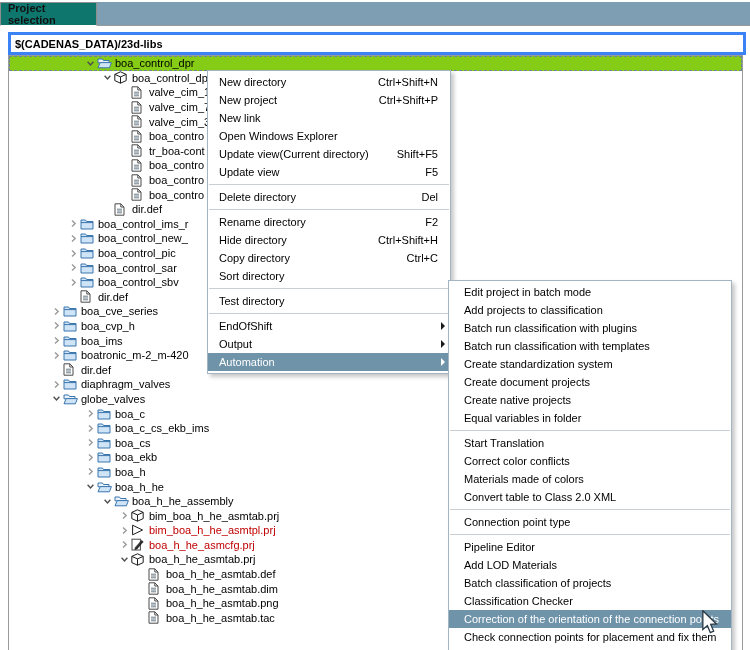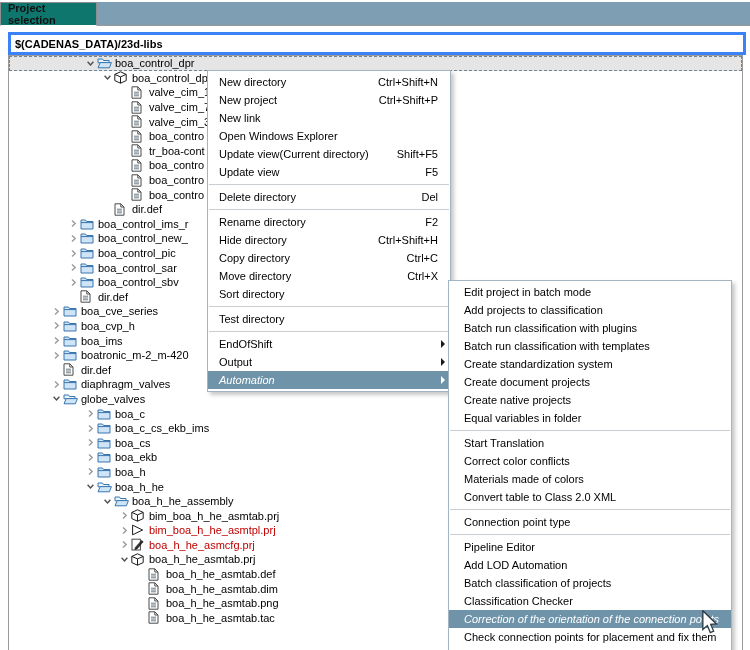--- a/index.html
+++ b/index.html
@@ -13,35 +13,35 @@
   .tab-active{width:88px;background:#0f766e;border:1px solid #8f8f8f;border-bottom:1px solid #fff;
     margin-bottom:-1px;font-size:11px;font-weight:700;color:#121212;display:flex;align-items:center;padding-left:7px;}
   .tab-fill{flex:1;background:#7e9fb3;}
   
   .pathbox{position:absolute;left:8px;top:32px;width:724px;height:17px;border:3px solid #3b82f6;
     font-family:"Liberation Sans",sans-serif;font-size:11px;font-weight:700;color:#000;padding:0 4px;background:#fff;outline:none;}
   
   .tree{position:absolute;left:8px;top:55px;width:733px;height:595px;border:1px solid #9a9a9a;border-bottom:none;
     background:#fff;overflow:hidden;z-index:1;}
   .row{height:14.6px;display:flex;align-items:center;font-size:11px;white-space:nowrap;overflow:hidden;}
-  .row.selected{background:#e5e5e5;outline:1px dashed #6f8494;outline-offset:-1px;}
+  .row.selected{background:#84cc16;outline:1px dashed #6f8494;outline-offset:-1px;}
   .indent{display:inline-block;height:1px;flex:0 0 auto;}
   .exp{width:13px;flex:0 0 13px;display:inline-flex;justify-content:center;align-items:center;}
   .ric{width:16px;flex:0 0 16px;display:inline-flex;align-items:center;}
   .lbl{padding-left:2px;color:#000;}
   .lbl.red{color:#c00000;}
   
   .menu{position:absolute;background:#fff;border:1px solid #a3b4c2;box-shadow:3px 3px 4px rgba(0,0,0,.22);
     padding:2px 0;z-index:10;}
   #context-menu{left:207px;top:70px;width:242px;}
   #submenu{left:448px;top:280px;width:282px;}
   .mi{height:18px;display:flex;align-items:center;font-size:11px;color:#000;padding:0 12px 0 11px;position:relative;}
   #submenu .mi{padding-left:15px;align-items:center;}
   .mi .sc{margin-left:auto;padding-left:18px;}
-  .mi.hl{background:#6f93a9;color:#fff;font-style:italic;}
+  .mi.hl{background:#6f93a9;color:#fff;}
   .msep{border-top:1px solid #c9ced3;margin:3px 1px;}
   .arrow{position:absolute;right:5px;top:5px;width:0;height:0;
     border-left:4px solid #1a1a1a;border-top:4px solid transparent;border-bottom:4px solid transparent;}
   .mi.hl .arrow{border-left-color:#fff;}
   
   .cursor{position:absolute;left:701px;top:610px;z-index:99;}
 </style>
 </head>
 <body>
 
@@ -631,24 +631,20 @@
     </div>
     <div class="mi">
       <span>Hide directory</span>
       <span class="sc">Ctrl+Shift+H</span>
     </div>
     <div class="mi">
       <span>Copy directory</span>
       <span class="sc">Ctrl+C</span>
     </div>
     <div class="mi">
-      <span>Move directory</span>
-      <span class="sc">Ctrl+X</span>
-    </div>
-    <div class="mi">
       <span>Sort directory</span>
     </div>
     <div class="msep"></div>
     <div class="mi">
       <span>Test directory</span>
     </div>
     <div class="msep"></div>
     <div class="mi">
       <span>EndOfShift</span>
       <span class="arrow"></span>
@@ -703,21 +699,21 @@
     </div>
     <div class="msep"></div>
     <div class="mi">
       <span>Connection point type</span>
     </div>
     <div class="msep"></div>
     <div class="mi">
       <span>Pipeline Editor</span>
     </div>
     <div class="mi">
-      <span>Add LOD Automation</span>
+      <span>Add LOD Materials</span>
     </div>
     <div class="mi">
       <span>Batch classification of projects</span>
     </div>
     <div class="mi">
       <span>Classification Checker</span>
     </div>
     <div class="mi hl">
       <span>Correction of the orientation of the connection points</span>
     </div>

